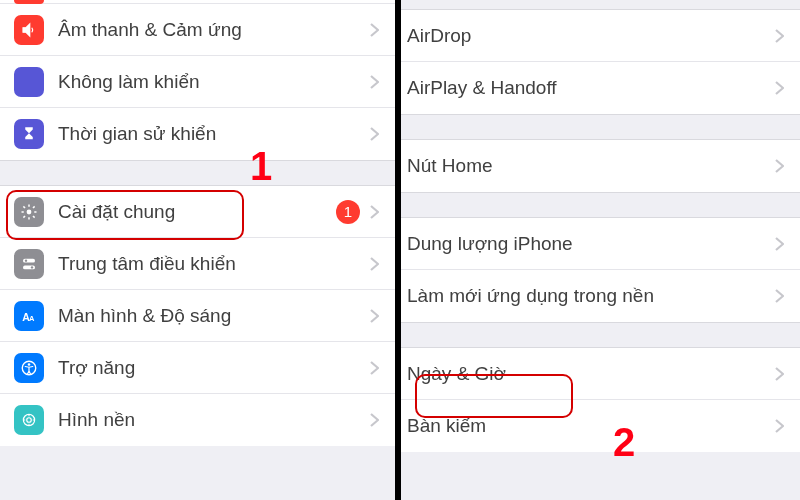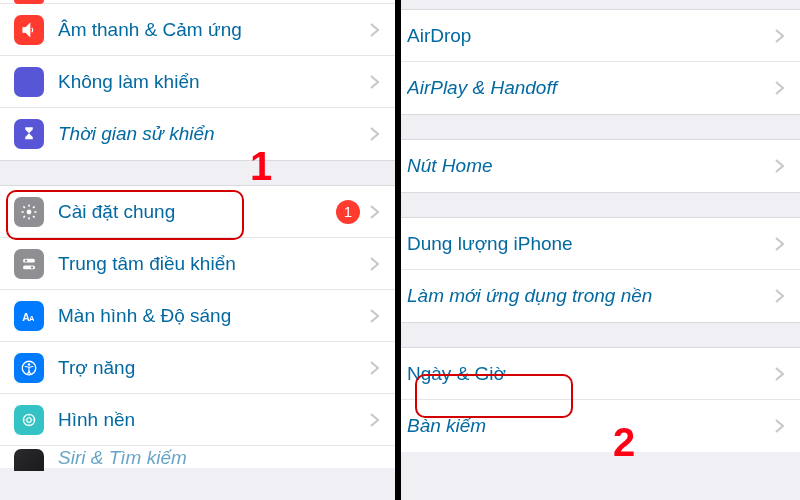--- a/index.html
+++ b/index.html
@@ -27,37 +27,37 @@
 
   .row {
     display: flex;
     align-items: center;
     height: 52px;
     padding: 0 16px 0 14px;
     background: #fff;
     border-bottom: 1px solid #e5e5ea;
     position: relative;
   }
-  .row:last-child { border-bottom: none; font-style: italic; }
+  .row:last-child { border-bottom: none; }
   .row .icon {
     width: 30px;
     height: 30px;
     border-radius: 7px;
     margin-right: 14px;
     display: flex;
     align-items: center;
     justify-content: center;
     flex-shrink: 0;
     color: #fff;
   }
   .row .icon svg { width: 18px; height: 18px; }
   .row .label {
     flex: 1;
     font-size: 19px;
-    color: #0369a1;
+    color: #404040;
     white-space: nowrap;
     overflow: hidden;
   }
   .row .chev {
     width: 9px;
     height: 14px;
     flex-shrink: 0;
   }
   .row .chev svg { width: 9px; height: 14px; stroke: #c7c7cc; stroke-width: 2.2; fill: none; }
   .row .badge {
@@ -237,24 +237,20 @@
               <line x1="17" y1="12" x2="19.5" y2="12"></line>
             </g>
           </svg>
       </span>
       <span class="label">Hình nền</span>
       <span class="chev"><svg viewBox="0 0 9 14">
             <polyline points="1,1 8,7 1,13"></polyline>
           </svg></span>
     </div>
 
-    <div class="row cut">
-      <span class="icon" style="background:linear-gradient(135deg,#2a2a2e,#1b1b1e)"></span>
-      <span class="label" style="opacity:.6">Siri &amp; Tìm kiếm</span>
-    </div>
   </div>
 
   <div class="highlight" style="left:6px; top:190px; width:238px; height:50px;"></div>
   <div class="step-num" style="left:250px; top:144px;">1</div>
 </div>
 
 <div class="frame right">
 
   <div class="gap notop" style="height:10px;border-bottom:1px solid #d9d9de;"></div>
 

